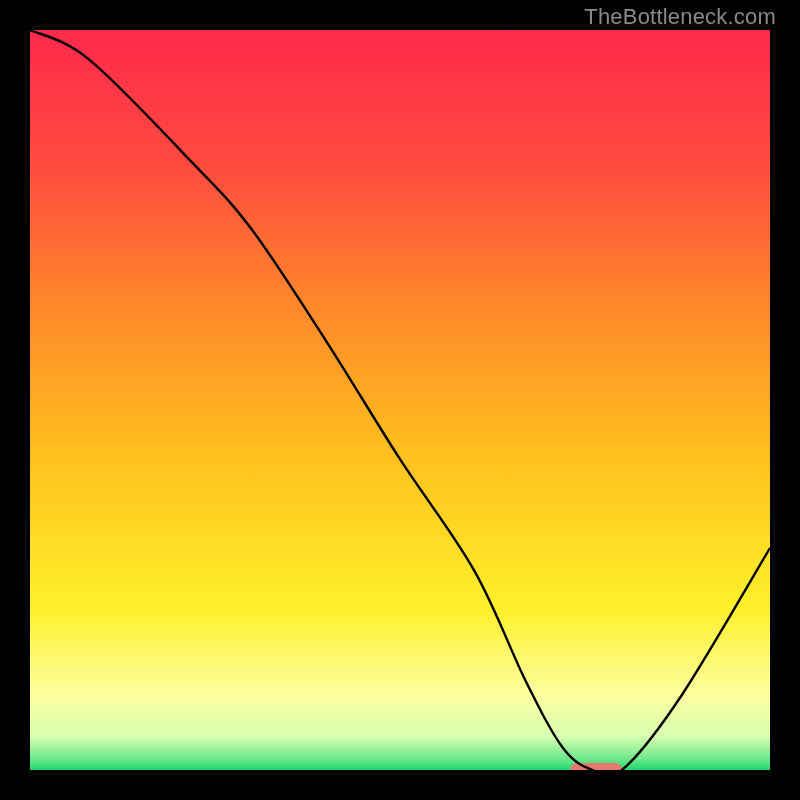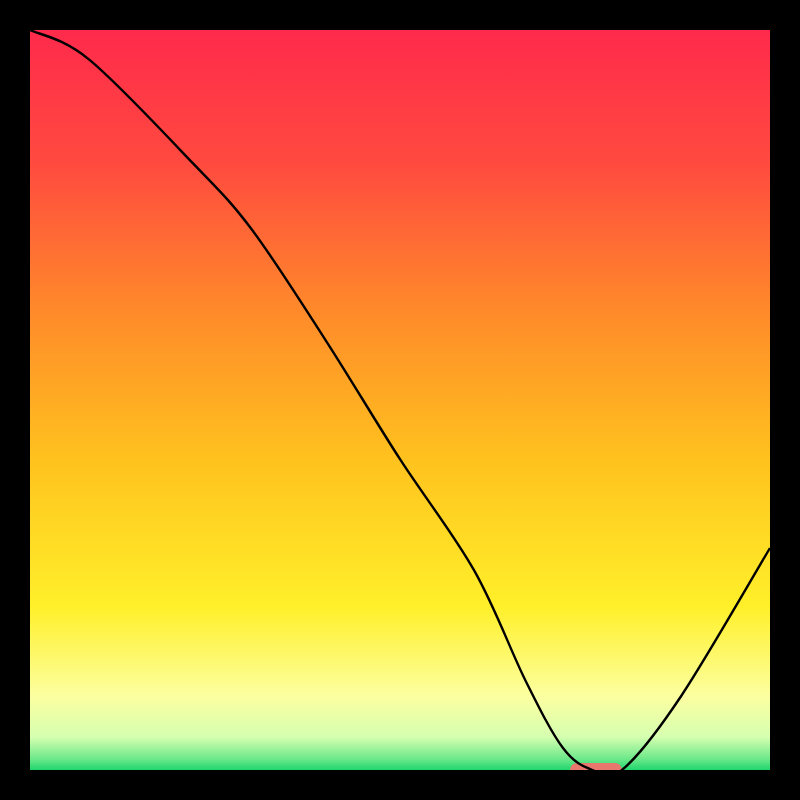--- a/index.html
+++ b/index.html
@@ -46,20 +46,21 @@
     font-family: Arial, Helvetica, sans-serif;
     font-size: 22px;
     color: #8a8a8a;
     letter-spacing: 0.2px;
   }
 </style>
 </head>
 <body>
 
 <div class="frame">
+  <div class="watermark">TheBottleneck.com</div>
 
   <div class="plot">
     <svg class="gradient" viewBox="0 0 740 740" preserveAspectRatio="none">
       <defs>
         <linearGradient id="bg" x1="0" y1="0" x2="0" y2="1">
             <stop offset="0.0%" stop-color="#ff2a4b"></stop>
             <stop offset="18.0%" stop-color="#ff4a3f"></stop>
             <stop offset="38.0%" stop-color="#ff8a2a"></stop>
             <stop offset="58.0%" stop-color="#ffc21e"></stop>
             <stop offset="78.0%" stop-color="#fff02a"></stop>

